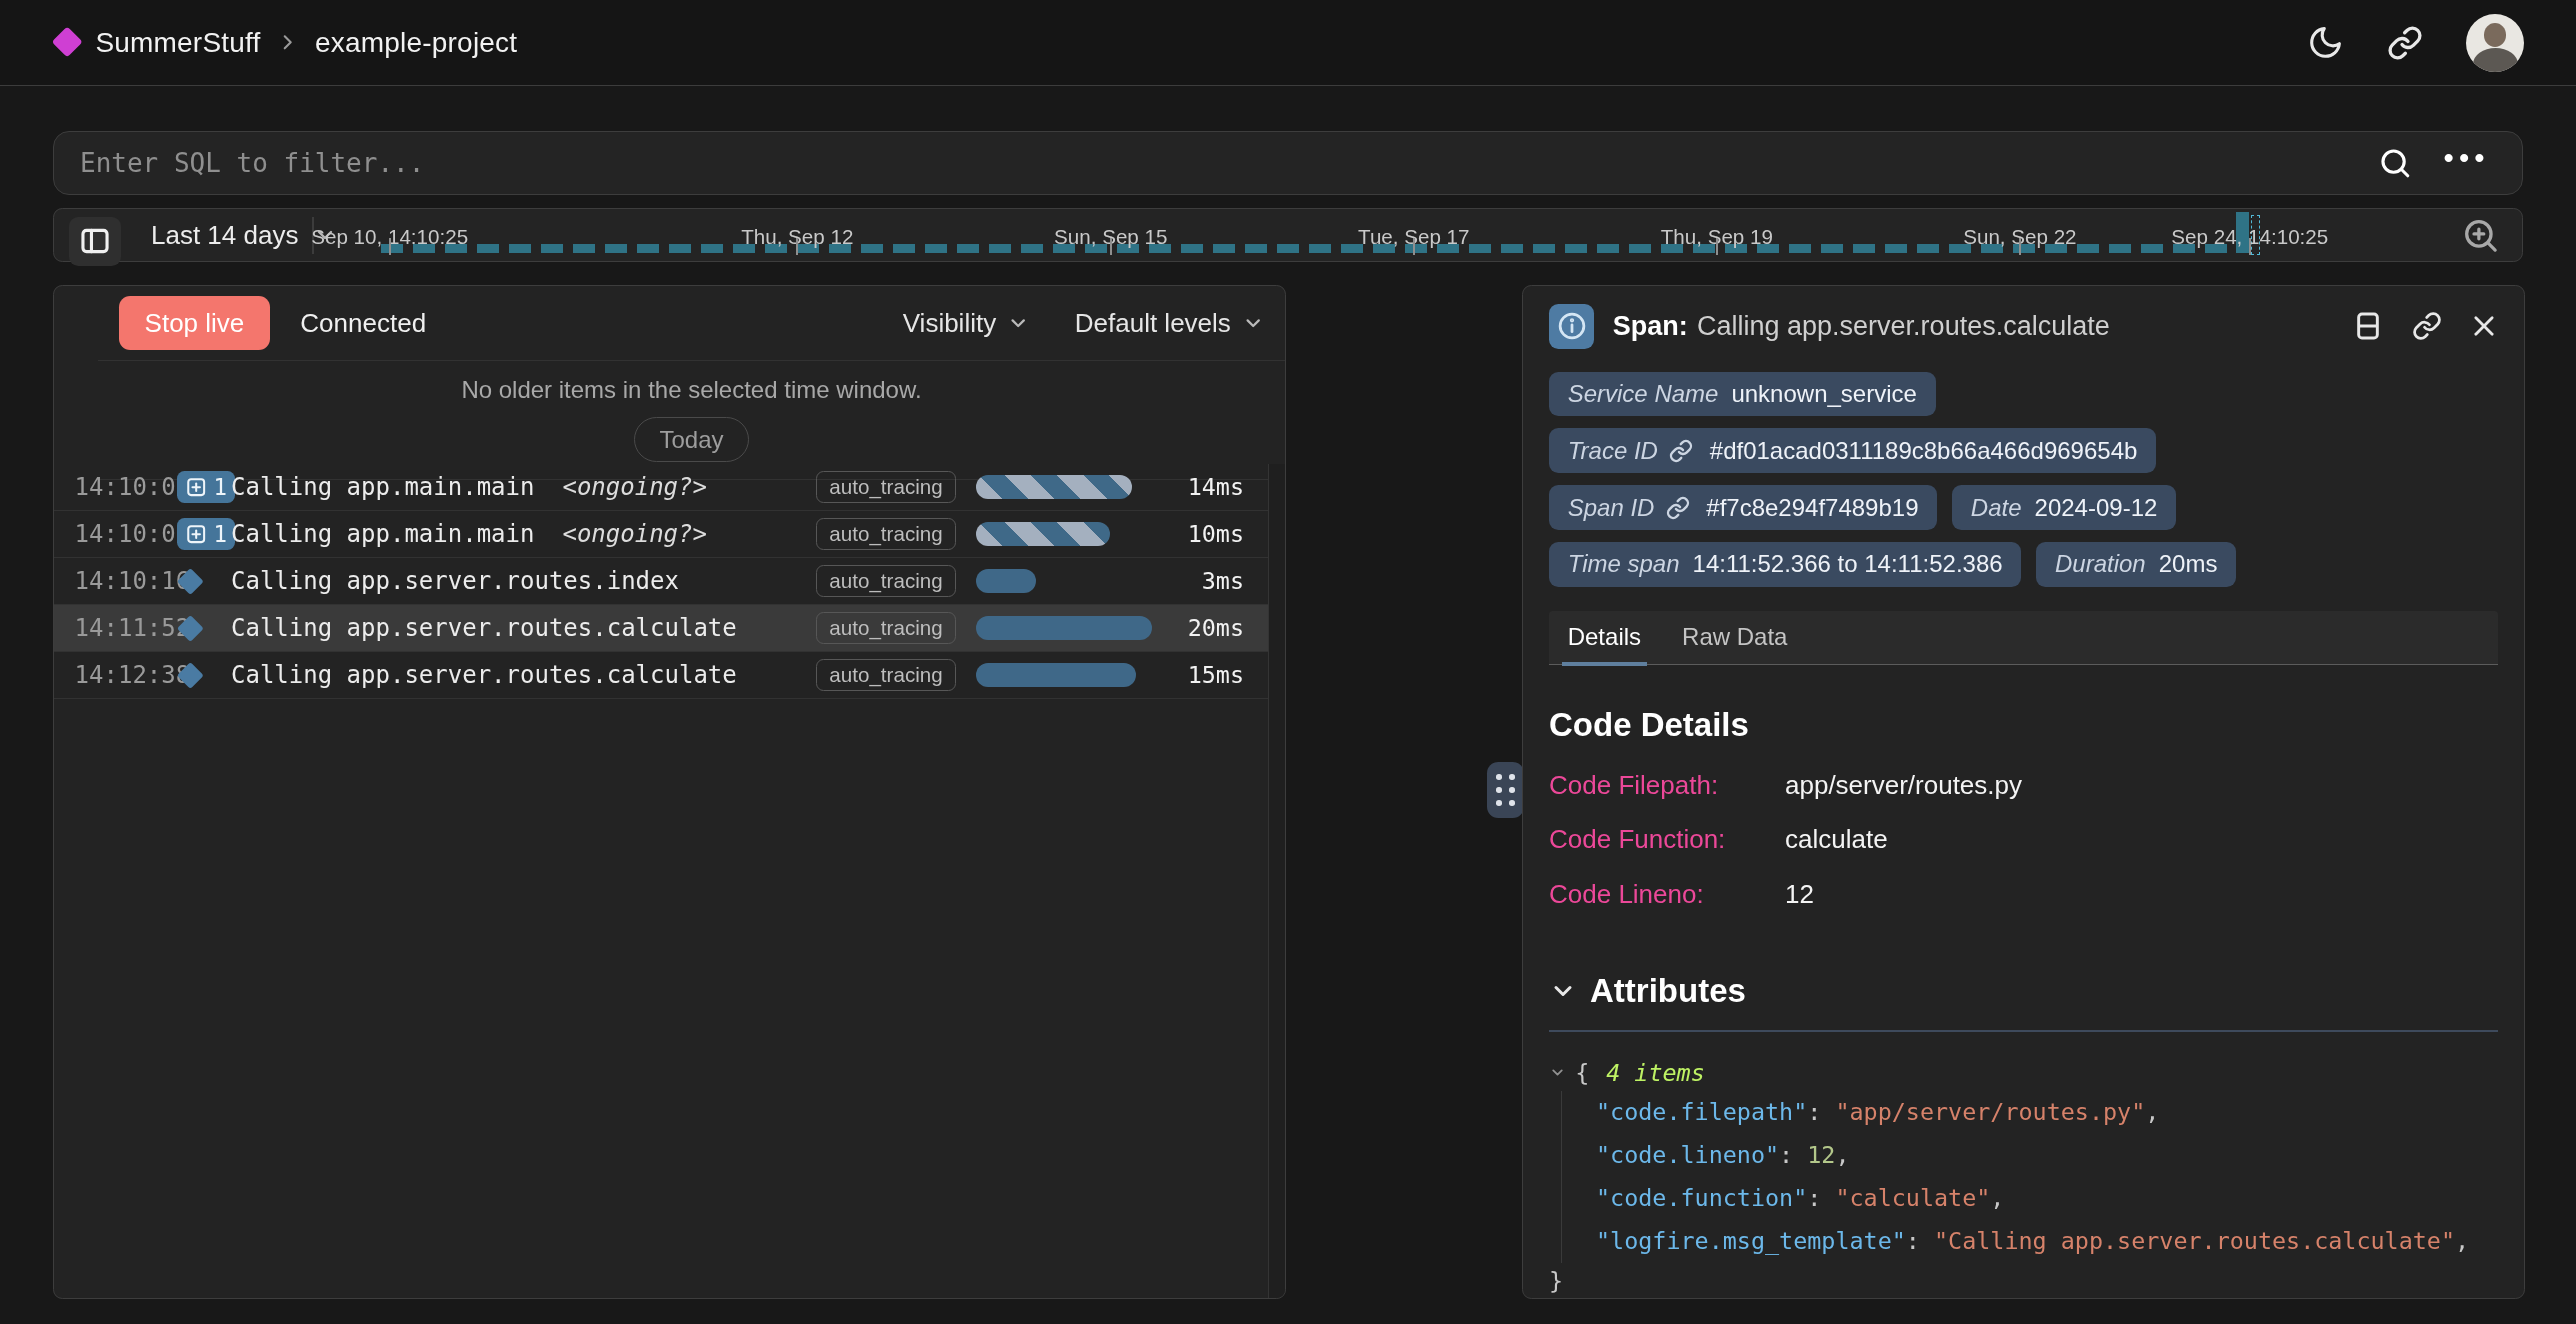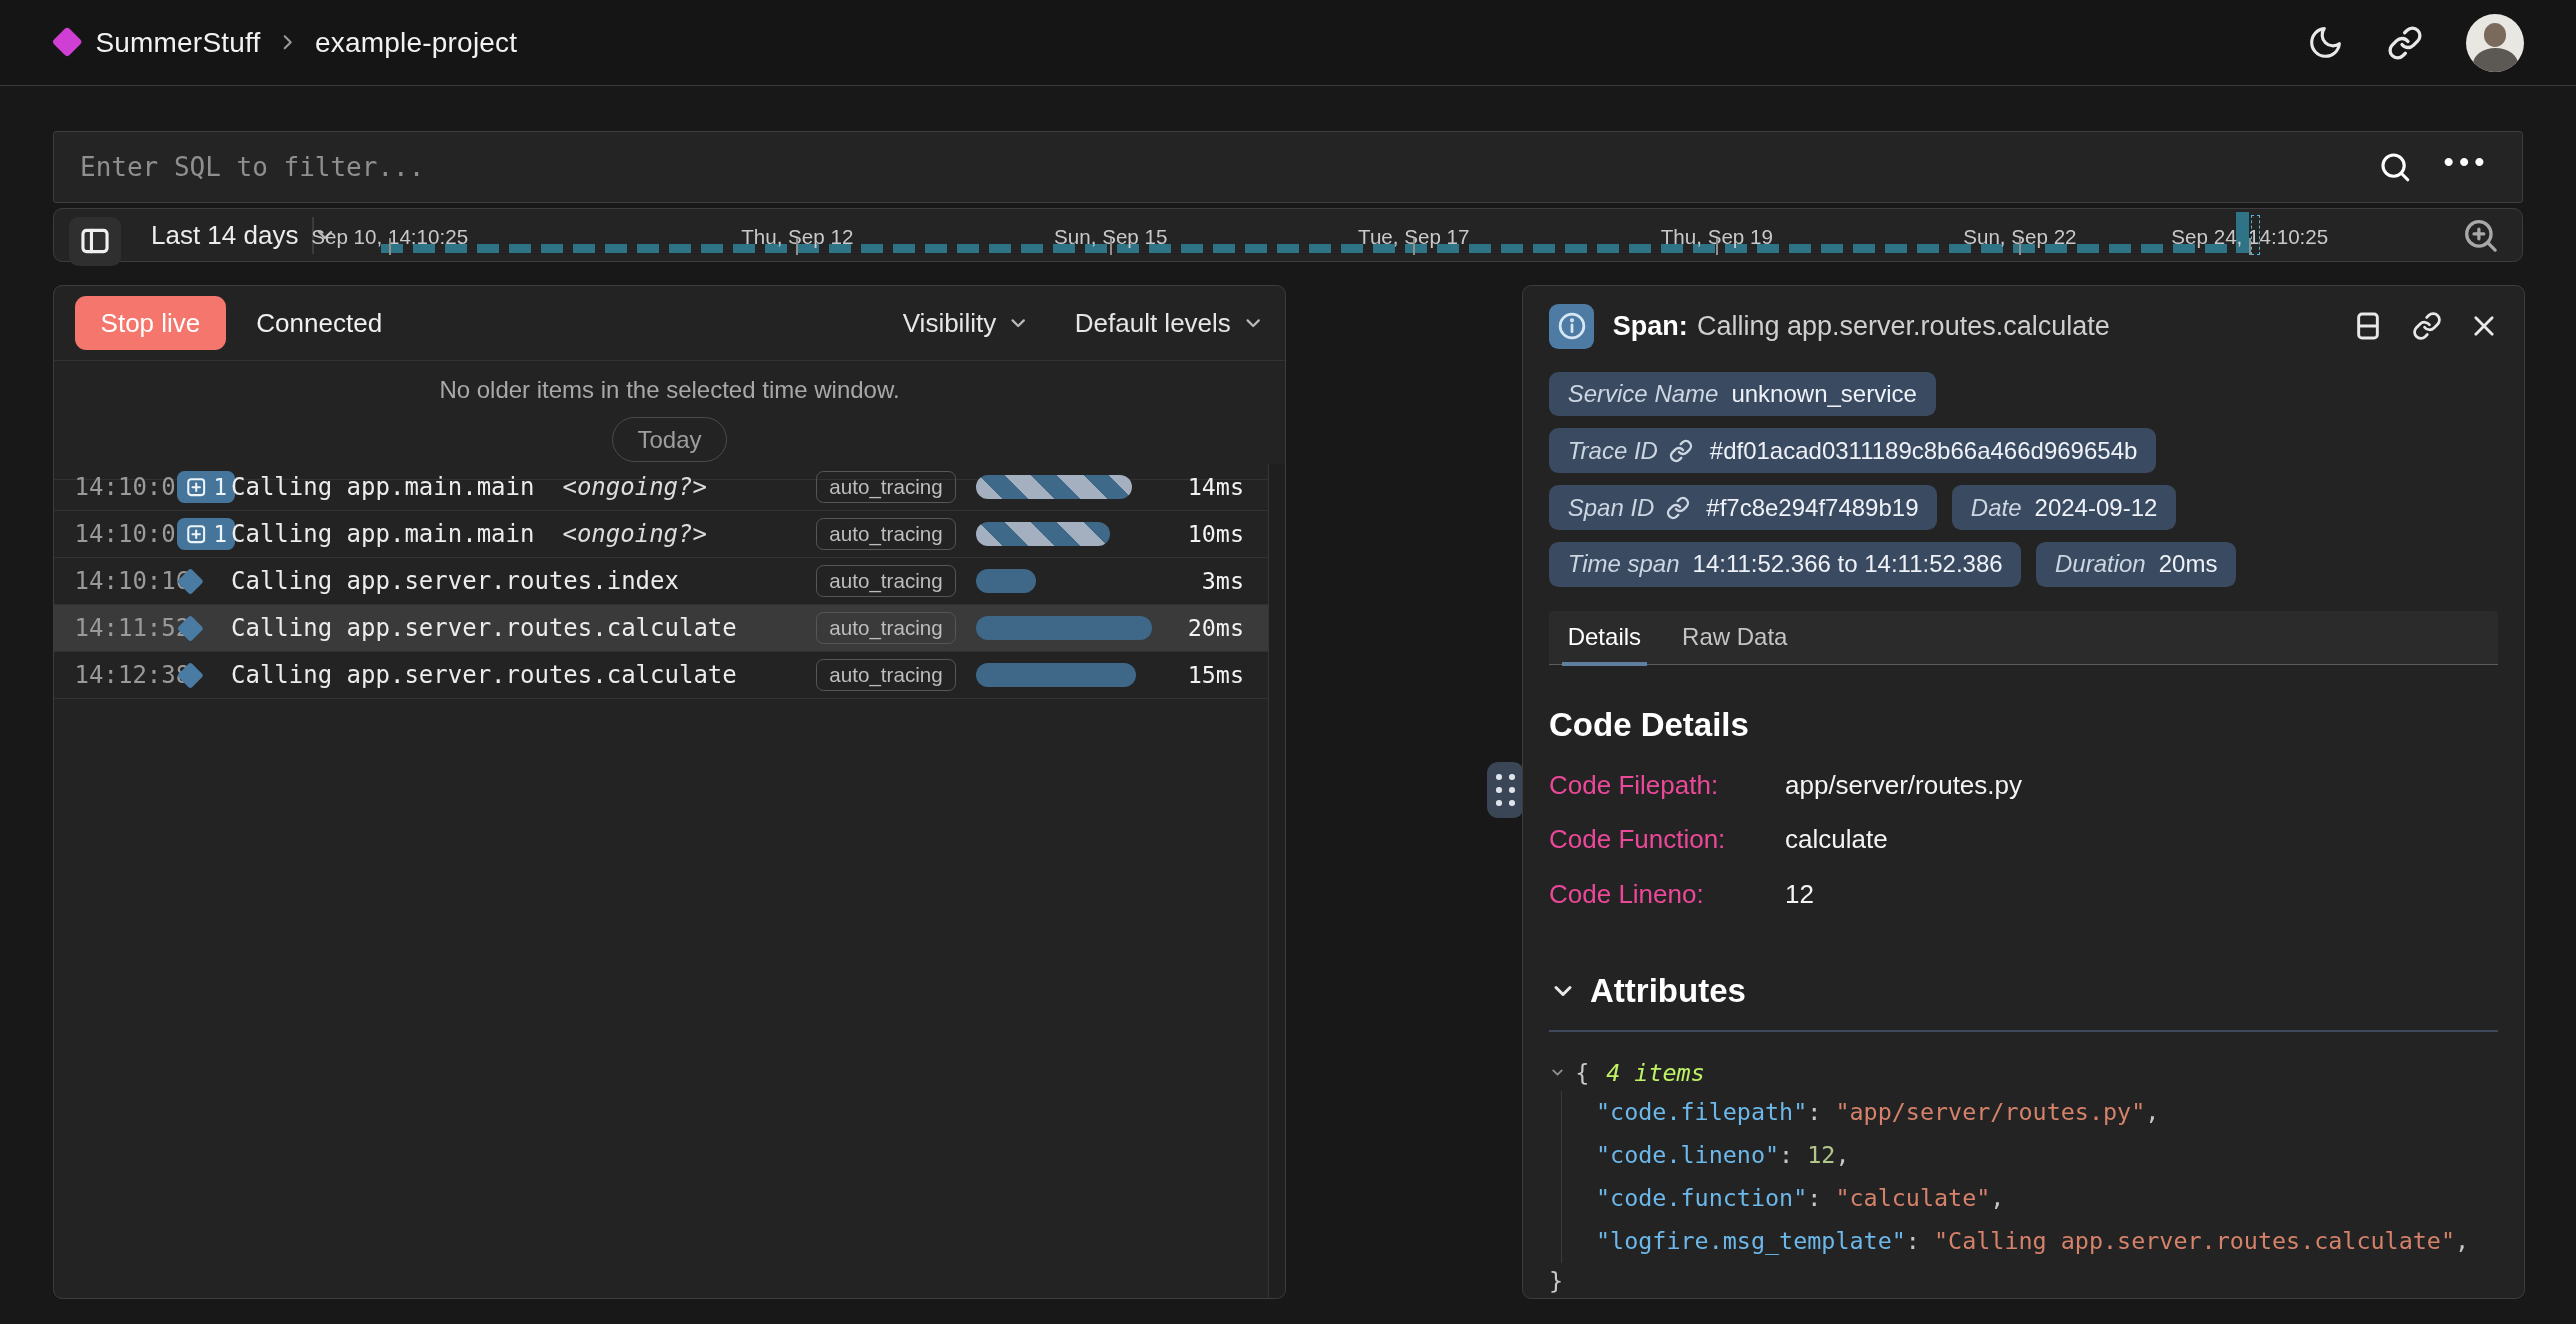--- a/index.html
+++ b/index.html
@@ -26,22 +26,22 @@
   .nav-tab{display:flex; align-items:center; padding:0 7.5px; font-size:26px; color:#d6d6d6; position:relative; cursor:pointer;}
   .nav-tab.active{color:#ffffff;}
   .nav-tab.active::after{content:""; position:absolute; left:0; right:0; bottom:-0.9px; height:4.7px; background:#e9e9e9; border-radius:2.8px;}
   .navright{position:absolute; right:52px; top:0; bottom:0; display:flex; align-items:center; gap:43px;}
   .icon-btn{display:flex; align-items:center; justify-content:center; cursor:pointer; color:#e8e8e8;}
   .avatar{width:58px; height:58px; border-radius:50%; background:#e9e7e2; overflow:hidden; position:relative;}
   .avatar::before{content:""; position:absolute; left:18px; top:9.3px; width:22.4px; height:24px; border-radius:50%; background:#7a6a5c;}
   .avatar::after{content:""; position:absolute; left:6.5px; top:34px; width:45px; height:32px; border-radius:50% 50% 0 0; background:#5c5853;}
 
   
-  .searchbar{position:absolute; left:53px; right:53px; top:131px; height:72px; background:var(--bg-card);
-    border:1.9px solid var(--border); border-radius:3px; display:flex; align-items:center;}
+  .searchbar{position:absolute; left:53px; right:53px; top:131px; height:64px; background:var(--bg-card);
+    border:1.9px solid var(--border); border-radius:16px; display:flex; align-items:center;}
   .searchbar input{flex:1; background:transparent; border:none; outline:none; color:#d8d8d8;
     font-family:"DejaVu Sans Mono", monospace; font-size:26px; padding:0 26px;}
   .searchbar input::placeholder{color:#8f8f8f;}
   .search-actions{display:flex; align-items:center; gap:32px; padding-right:32px;}
   .dots{color:#ffffff; font-size:28px; letter-spacing:5.6px; font-weight:bold; line-height:1; padding-bottom:9.3px;}
 
   
   .timebar{position:absolute; left:53px; right:53px; top:208px; height:54px; background:var(--bg-card);
     border:1.9px solid var(--border); border-radius:9.3px;}
   .tb-toggle{position:absolute; left:15px; top:7.5px; width:52px; height:49px; border-radius:9.3px; background:#2f2f2f;
@@ -55,21 +55,21 @@
     font-size:20.6px; color:#c9c9c9;}
   .tick-mark{position:absolute; bottom:5.6px; left:-0.9px; width:1.9px; height:17px; background:#8f8f8f;}
   .dashes{position:absolute; left:2.6%; right:8%; bottom:8.4px; height:8.4px;
     background:repeating-linear-gradient(90deg, var(--teal) 0 22.4px, transparent 22.4px 32px);}
   .spike{position:absolute; left:calc(92% - 14px); width:13px; bottom:8.4px; height:41px; background:var(--teal);}
   .cursor{position:absolute; left:calc(92% + 0.9px); width:9.3px; top:5.6px; bottom:6.5px; border:1.9px dashed var(--cursor-cyan);}
   .tb-zoom{position:absolute; right:22.4px; top:0; bottom:0; display:flex; align-items:center; color:#a8a8a8; cursor:pointer;}
 
   
   .panel{position:absolute; top:285px; bottom:25px; background:var(--bg-panel); border:1.9px solid var(--border); border-radius:9.3px; overflow:hidden;}
-  .panel.left{left:53px; width:1233px;}
+  .panel.left{left:53px; width:1233px;padding-left:44px;}
   .panel.right{left:1522px; width:1003px;}
 
   .lp-header{height:75px; border-bottom:1.9px solid var(--border-soft); display:flex; align-items:center; padding:0 20.6px;}
   .stop-live{background:var(--accent-salmon); color:#ffffff; border:none; border-radius:11.2px; padding:11.2px 26px;
     font-size:26px; font-family:inherit; cursor:pointer;}
   .connected{margin-left:30px; font-size:26px; color:#f0f0f0;}
   .lp-spacer{flex:1;}
   .dd{display:flex; align-items:center; gap:11.2px; font-size:26px; color:#e6e6e6; cursor:pointer;}
   .dd + .dd{margin-left:45px;}
 

